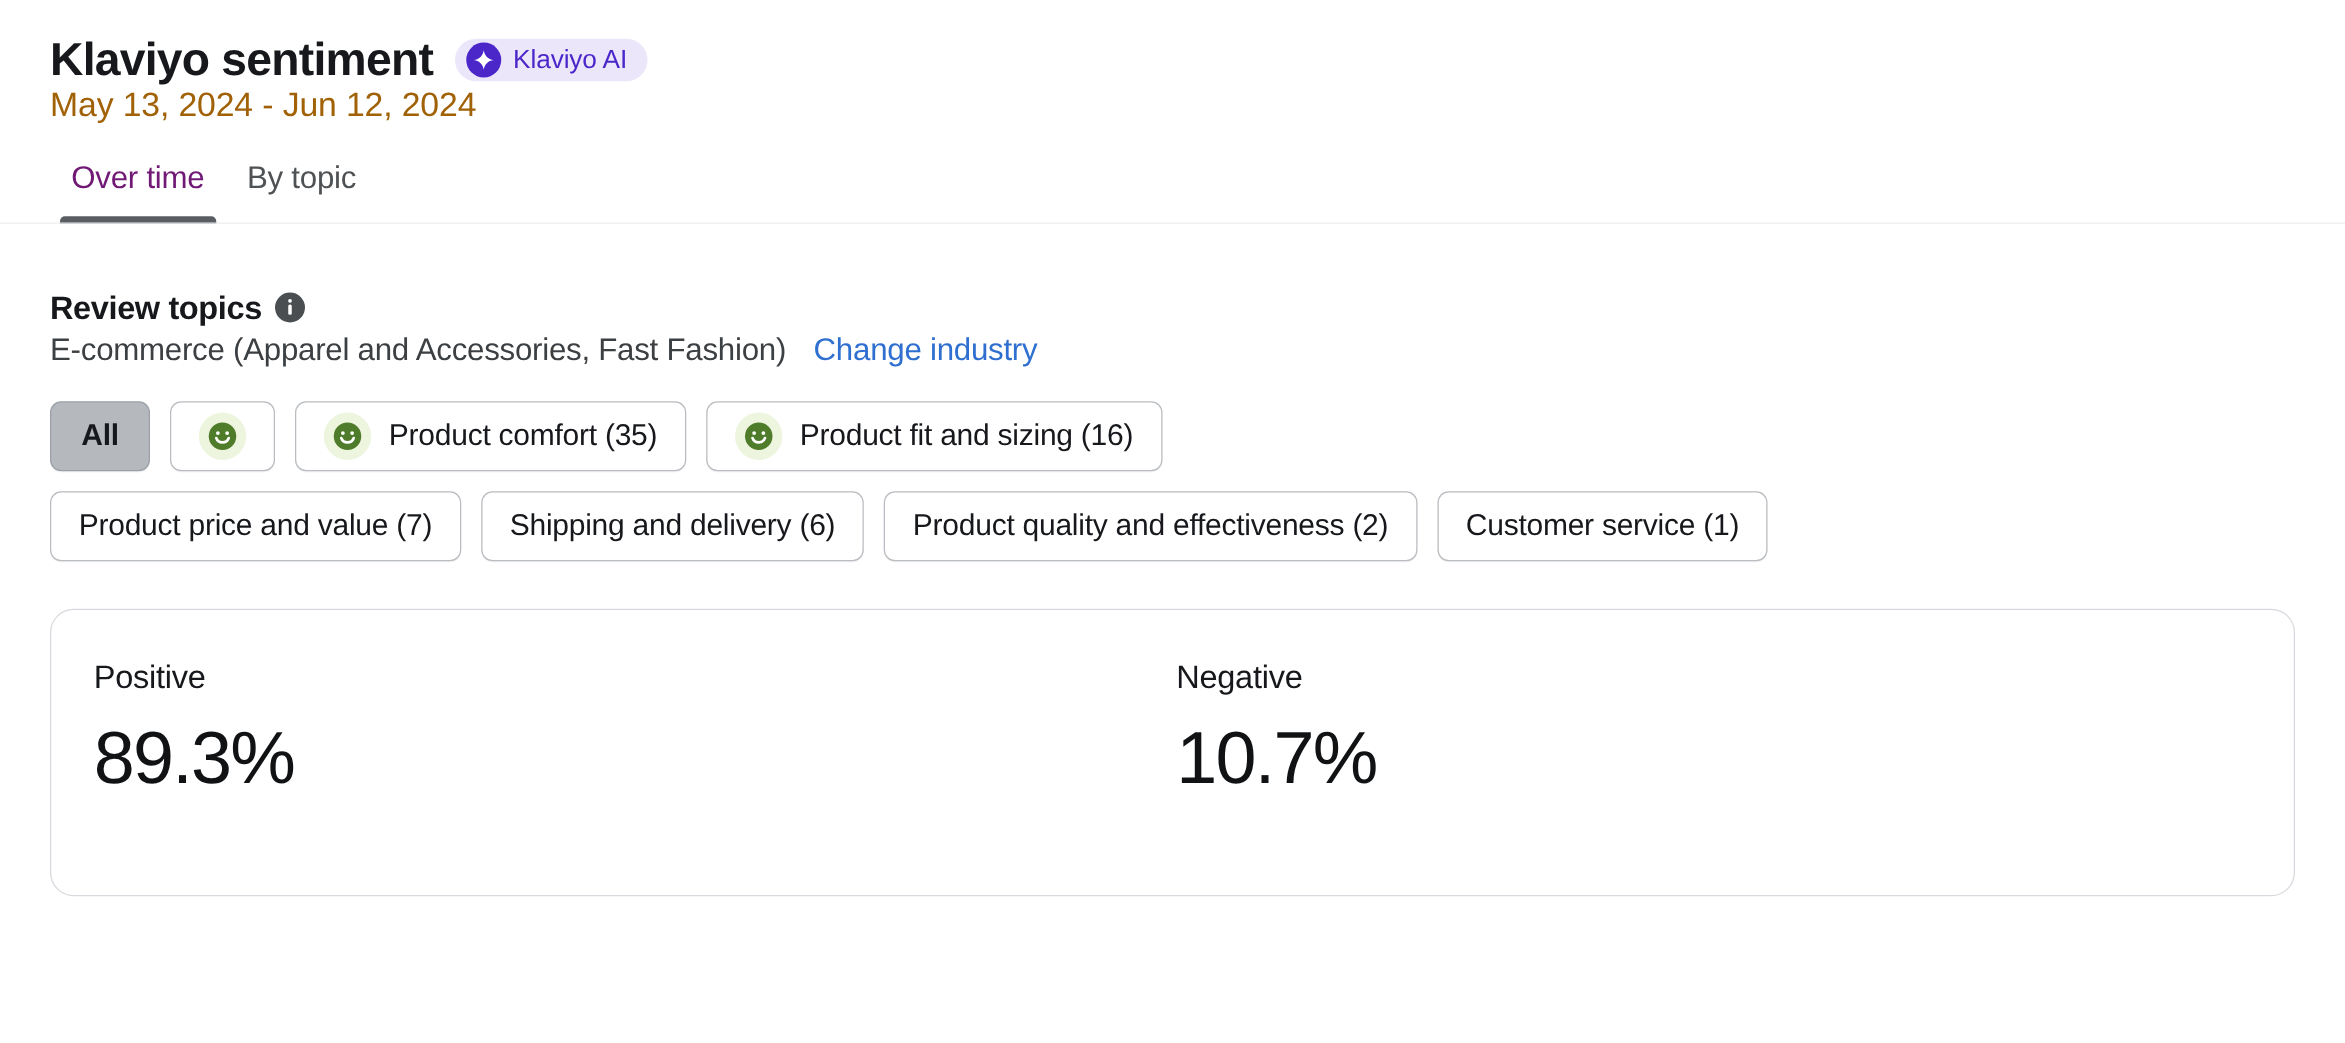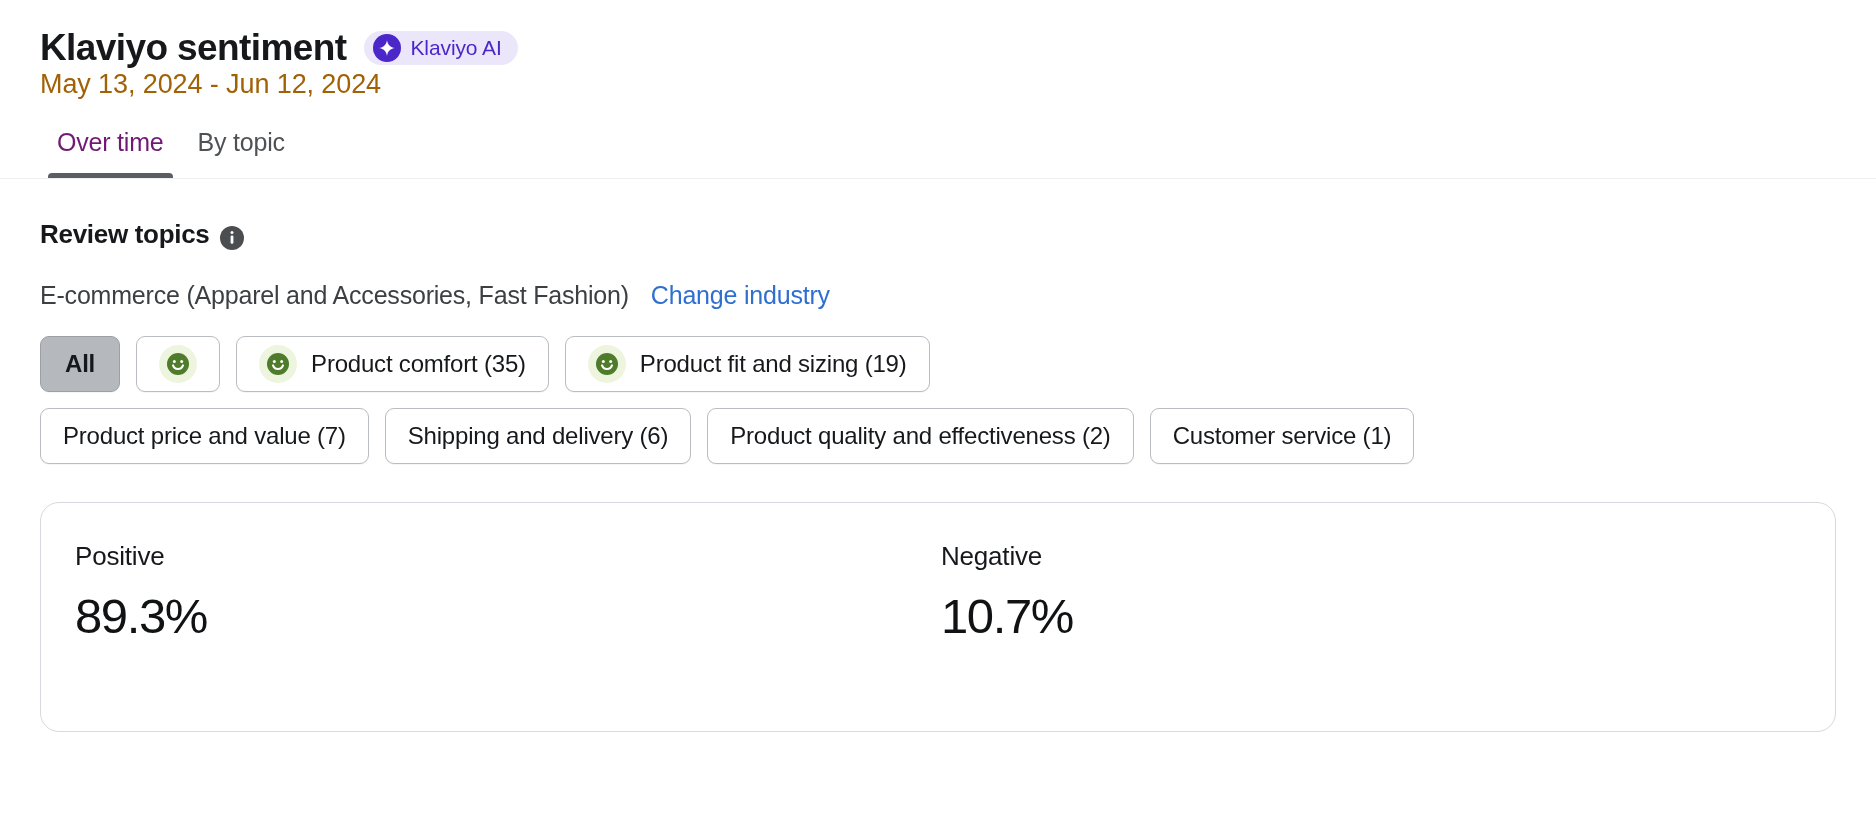--- a/index.html
+++ b/index.html
@@ -105,23 +105,23 @@
     height: 1px;
     background: #eceef0;
   }
 
   
   .content {
     padding: 0 40px;
   }
   .section-heading-row {
     display: flex;
-    align-items: flex-end;
+    align-items: center;
     gap: 10px;
-    margin-top: 40px;
+    margin-top: 52px;
   }
   .section-heading {
     font-size: 26px;
     font-weight: bold;
     color: #16181b;
     letter-spacing: -0.3px;
   }
   .info-icon {
     width: 24px;
     height: 24px;
@@ -130,21 +130,21 @@
     display: inline-flex;
     align-items: center;
     justify-content: center;
     flex: none;
     cursor: pointer;
   }
   .industry-row {
     display: flex;
     align-items: baseline;
     gap: 22px;
-    margin-top: 31px;
+    margin-top: 4px;
   }
   .industry-text {
     font-size: 25px;
     color: #3d4043;
     letter-spacing: -0.2px;
   }
   .change-industry-link {
     font-size: 25px;
     color: #2e6fd0;
     letter-spacing: -0.2px;
@@ -211,21 +211,21 @@
   .stat-block {
     width: 866px;
     flex: none;
   }
   .stat-label {
     font-size: 26px;
     color: #16181b;
     letter-spacing: -0.2px;
   }
   .stat-value {
-    font-size: 49px;
+    font-size: 59px;
     color: #101214;
     margin-top: 20px;
     letter-spacing: -1.4px;
     line-height: 1;
   }
 </style>
 </head>
 <body>
 
 <div class="page-header">
@@ -299,21 +299,21 @@
 
       <button class="chip">
         <span class="chip-icon">
           <svg width="26" height="26" viewBox="0 0 26 26" aria-hidden="true">
             <circle cx="13" cy="13" r="11" fill="#4f7c2a"></circle>
             <circle cx="9.3" cy="10.4" r="1.5" fill="#ffffff"></circle>
             <circle cx="16.7" cy="10.4" r="1.5" fill="#ffffff"></circle>
             <path d="M8 14.4 A5.3 5.3 0 0 0 18 14.4" fill="none" stroke="#ffffff" stroke-width="2.1" stroke-linecap="round"></path>
           </svg>
         </span>
-        <span>Product fit and sizing (19)</span>
+        <span>Product fit and sizing (16)</span>
       </button>
 
     </div>
 
     <div class="chip-row">
       <button class="chip">
         <span>Product price and value (7)</span>
       </button>
       <button class="chip">
         <span>Shipping and delivery (6)</span>

